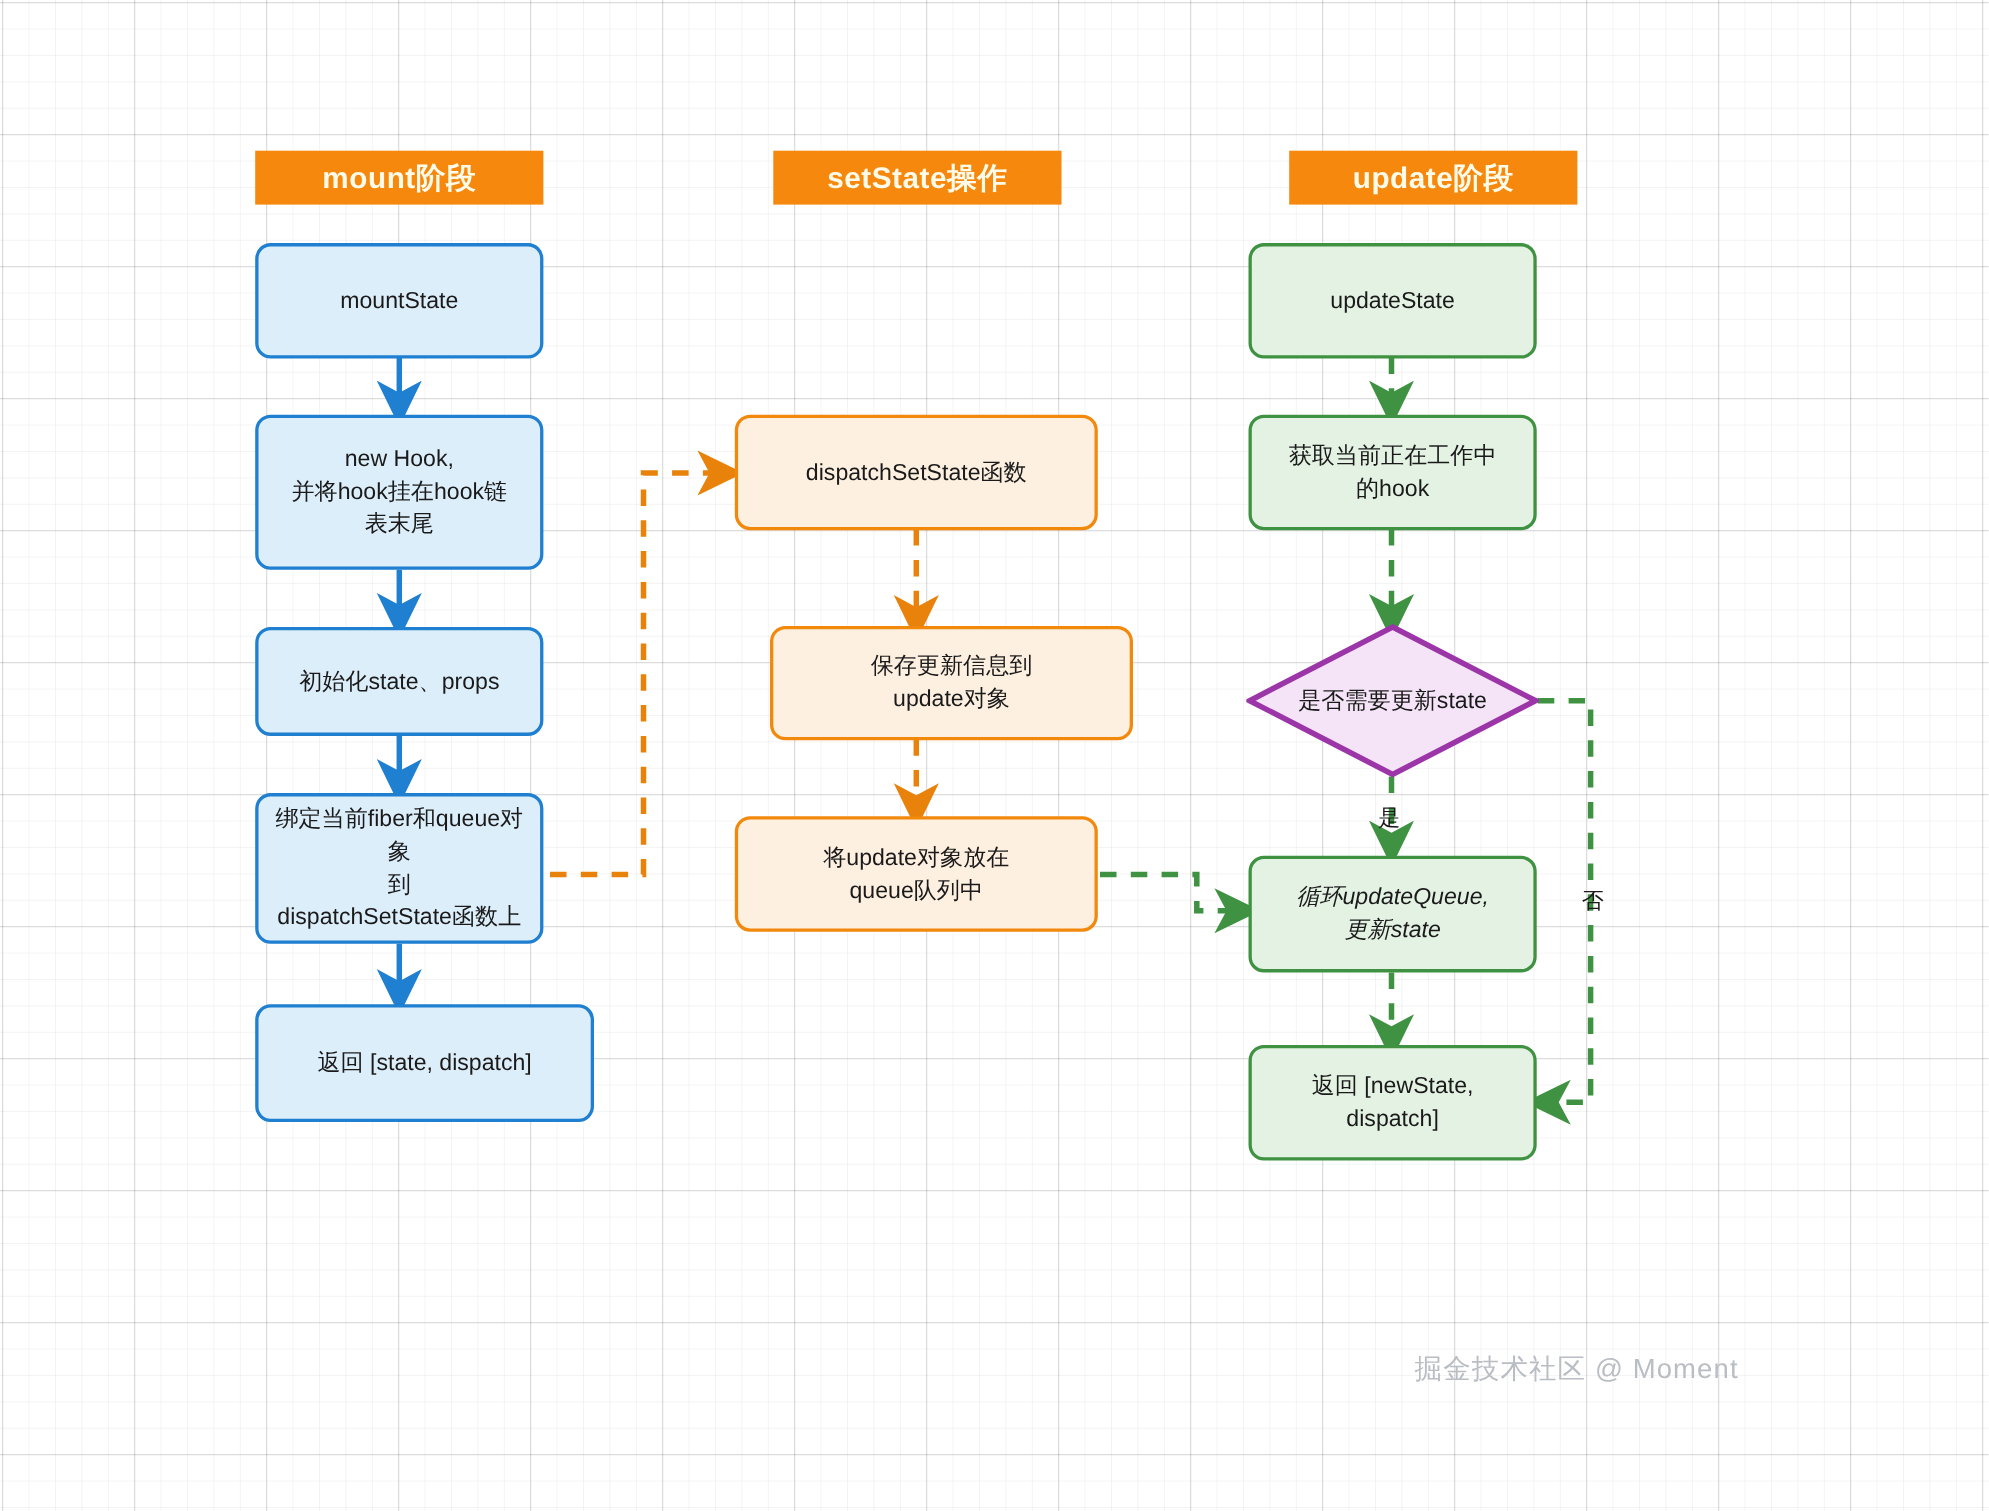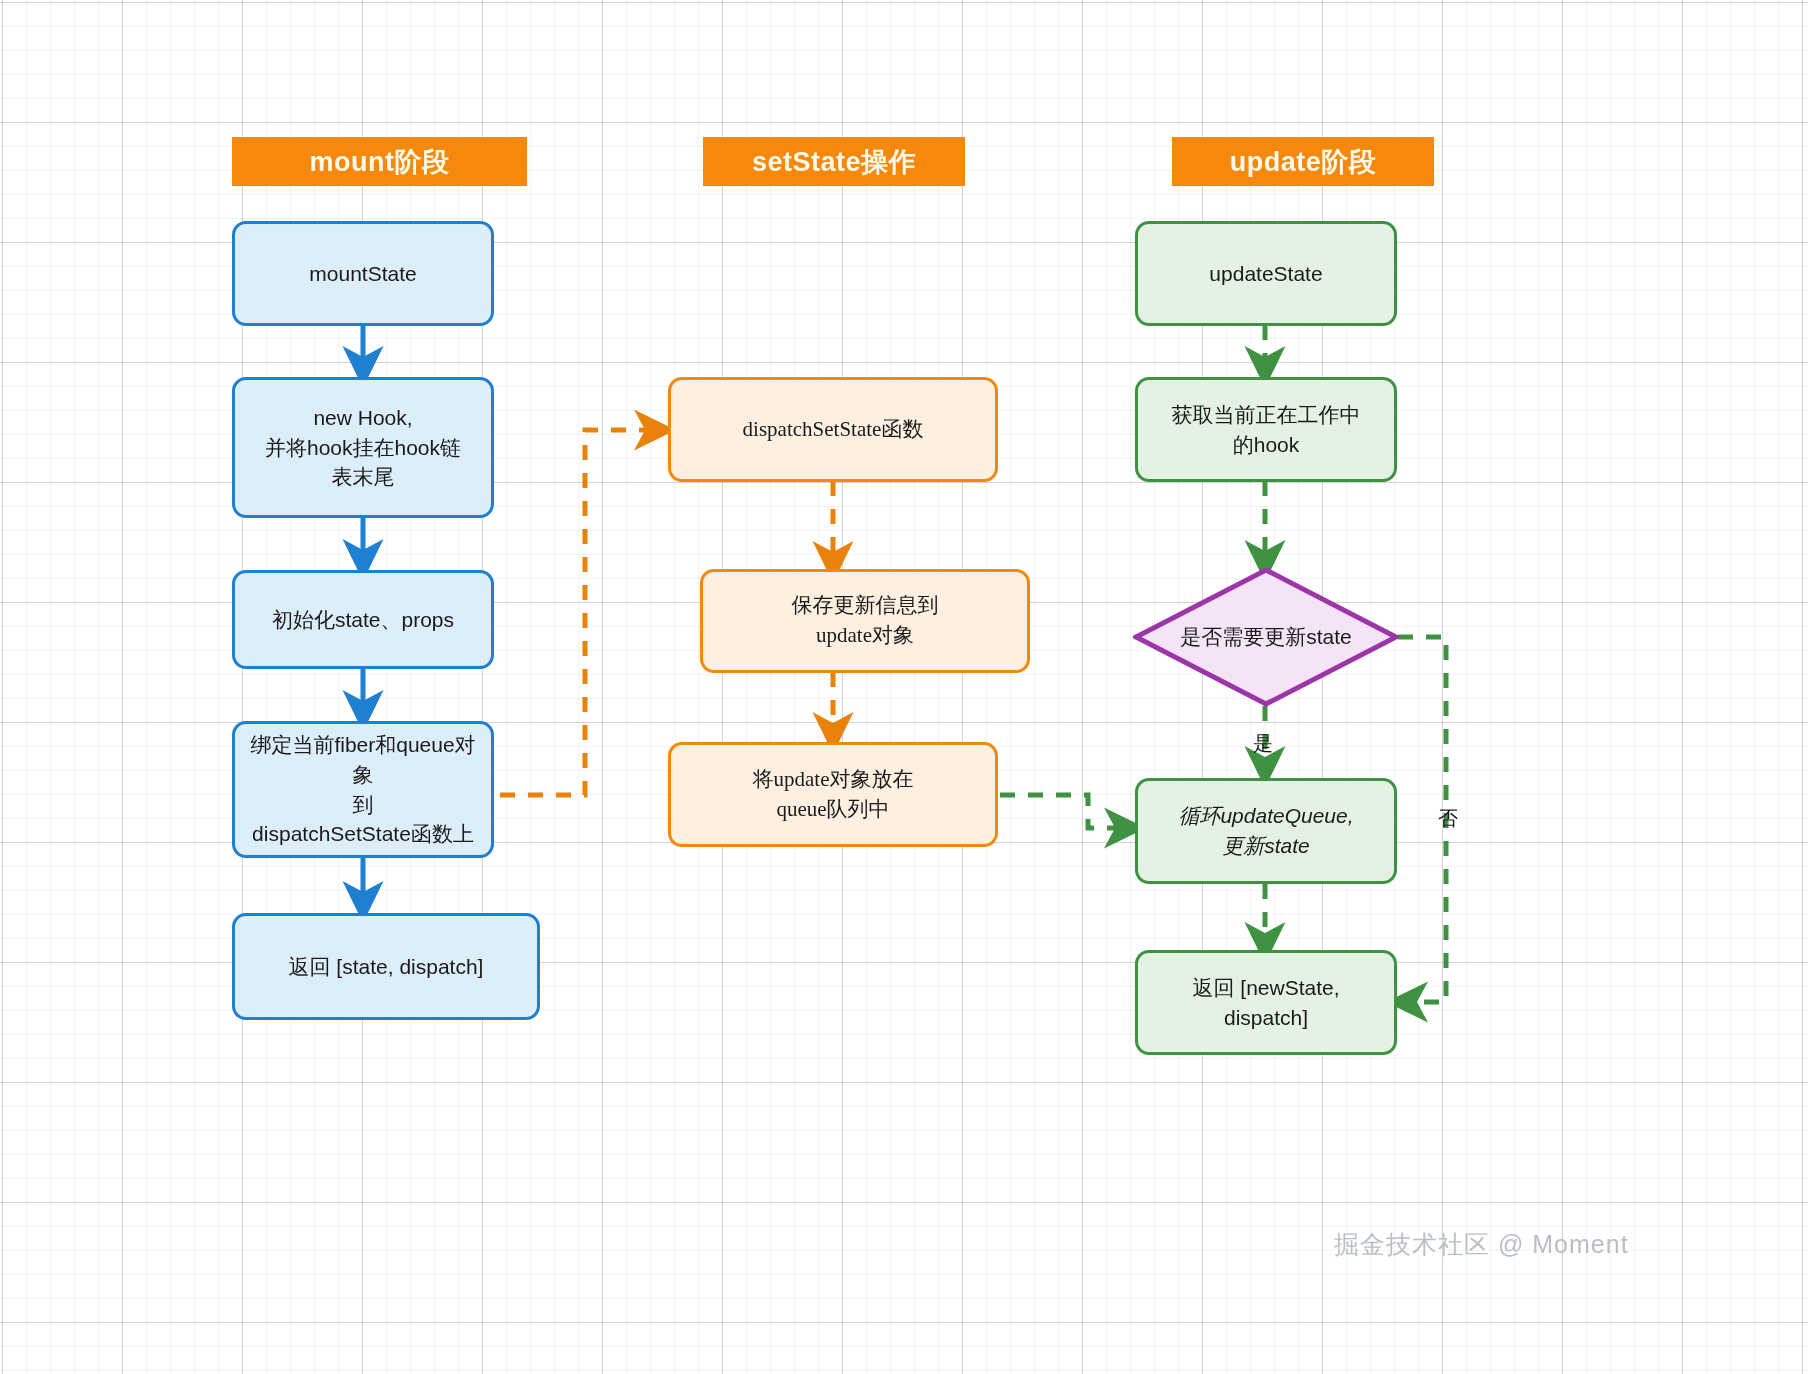--- a/index.html
+++ b/index.html
@@ -44,21 +44,21 @@
     border-radius: 14px;
     border-width: 3px;
     border-style: solid;
     font-size: 21px;
     line-height: 1.42;
     color: #1a1a1a;
     white-space: pre-line;
     padding: 4px 10px;
   }
   .n-blue   { background: #ddeefb; border-color: #1f7fd0; }
-  .n-orange { background: #fdf0e1; border-color: #f2890c; font-family: Liberation Serif, serif; }
+  .n-orange { background: #fdf0e1; border-color: #f2890c; }
   .n-green  { background: #e4f2e3; border-color: #3f9242; }
   .diamond {
     position: absolute;
     box-sizing: border-box;
   }
   .diamond .shape {
     position: absolute;
     inset: 0;
   }
   .diamond .dtext {
@@ -135,21 +135,21 @@
       <path d="M1265,481 L1265,566"></path>
       <path d="M1265,706 L1265,772"></path>
       <path d="M1265,884 L1265,948"></path>
     </g>
 
     <g stroke="#3f9242" stroke-width="5" fill="none" stroke-dasharray="15,13" marker-end="url(#ah-green)">
       <path d="M1398,637 L1446,637 L1446,1002 L1402,1002"></path>
     </g>
   </svg>
 
-  <div class="hdr" style="left:232px; top:137px; width:295px; height:49px;">mount阶段</div>
+  <div class="hdr" style="left:232px; top:137px; width:262px; height:49px;">mount阶段</div>
   <div class="hdr" style="left:703px; top:137px; width:262px; height:49px;">setState操作</div>
   <div class="hdr" style="left:1172px; top:137px; width:262px; height:49px;text-align:right;">update阶段</div>
 
   <div class="node n-blue" style="left:232px; top:221px; width:262px; height:105px;">mountState</div>
 
   <div class="node n-blue" style="left:232px; top:377px; width:262px; height:141px;">new Hook,
 并将hook挂在hook链
 表末尾</div>
 
   <div class="node n-blue" style="left:232px; top:570px; width:262px; height:99px;">初始化state、props</div>
@@ -181,15 +181,15 @@
   </div>
 
   <div class="node n-green" style="left:1135px; top:778px; width:262px; height:106px;font-style:italic;">循环updateQueue,
 更新state</div>
 
   <div class="node n-green" style="left:1135px; top:950px; width:262px; height:105px;">返回 [newState, dispatch]</div>
 
   <div class="elabel" style="left:1253px; top:730px;">是</div>
   <div class="elabel" style="left:1438px; top:805px;">否</div>
 
-  <div class="watermark" style="left:1286px; top:1228px;margin-left:48px;">掘金技术社区 @ Moment</div>
+  <div class="watermark" style="left:1286px; top:1228px;">掘金技术社区 @ Moment</div>
 
 </div>
 
 </body></html>

